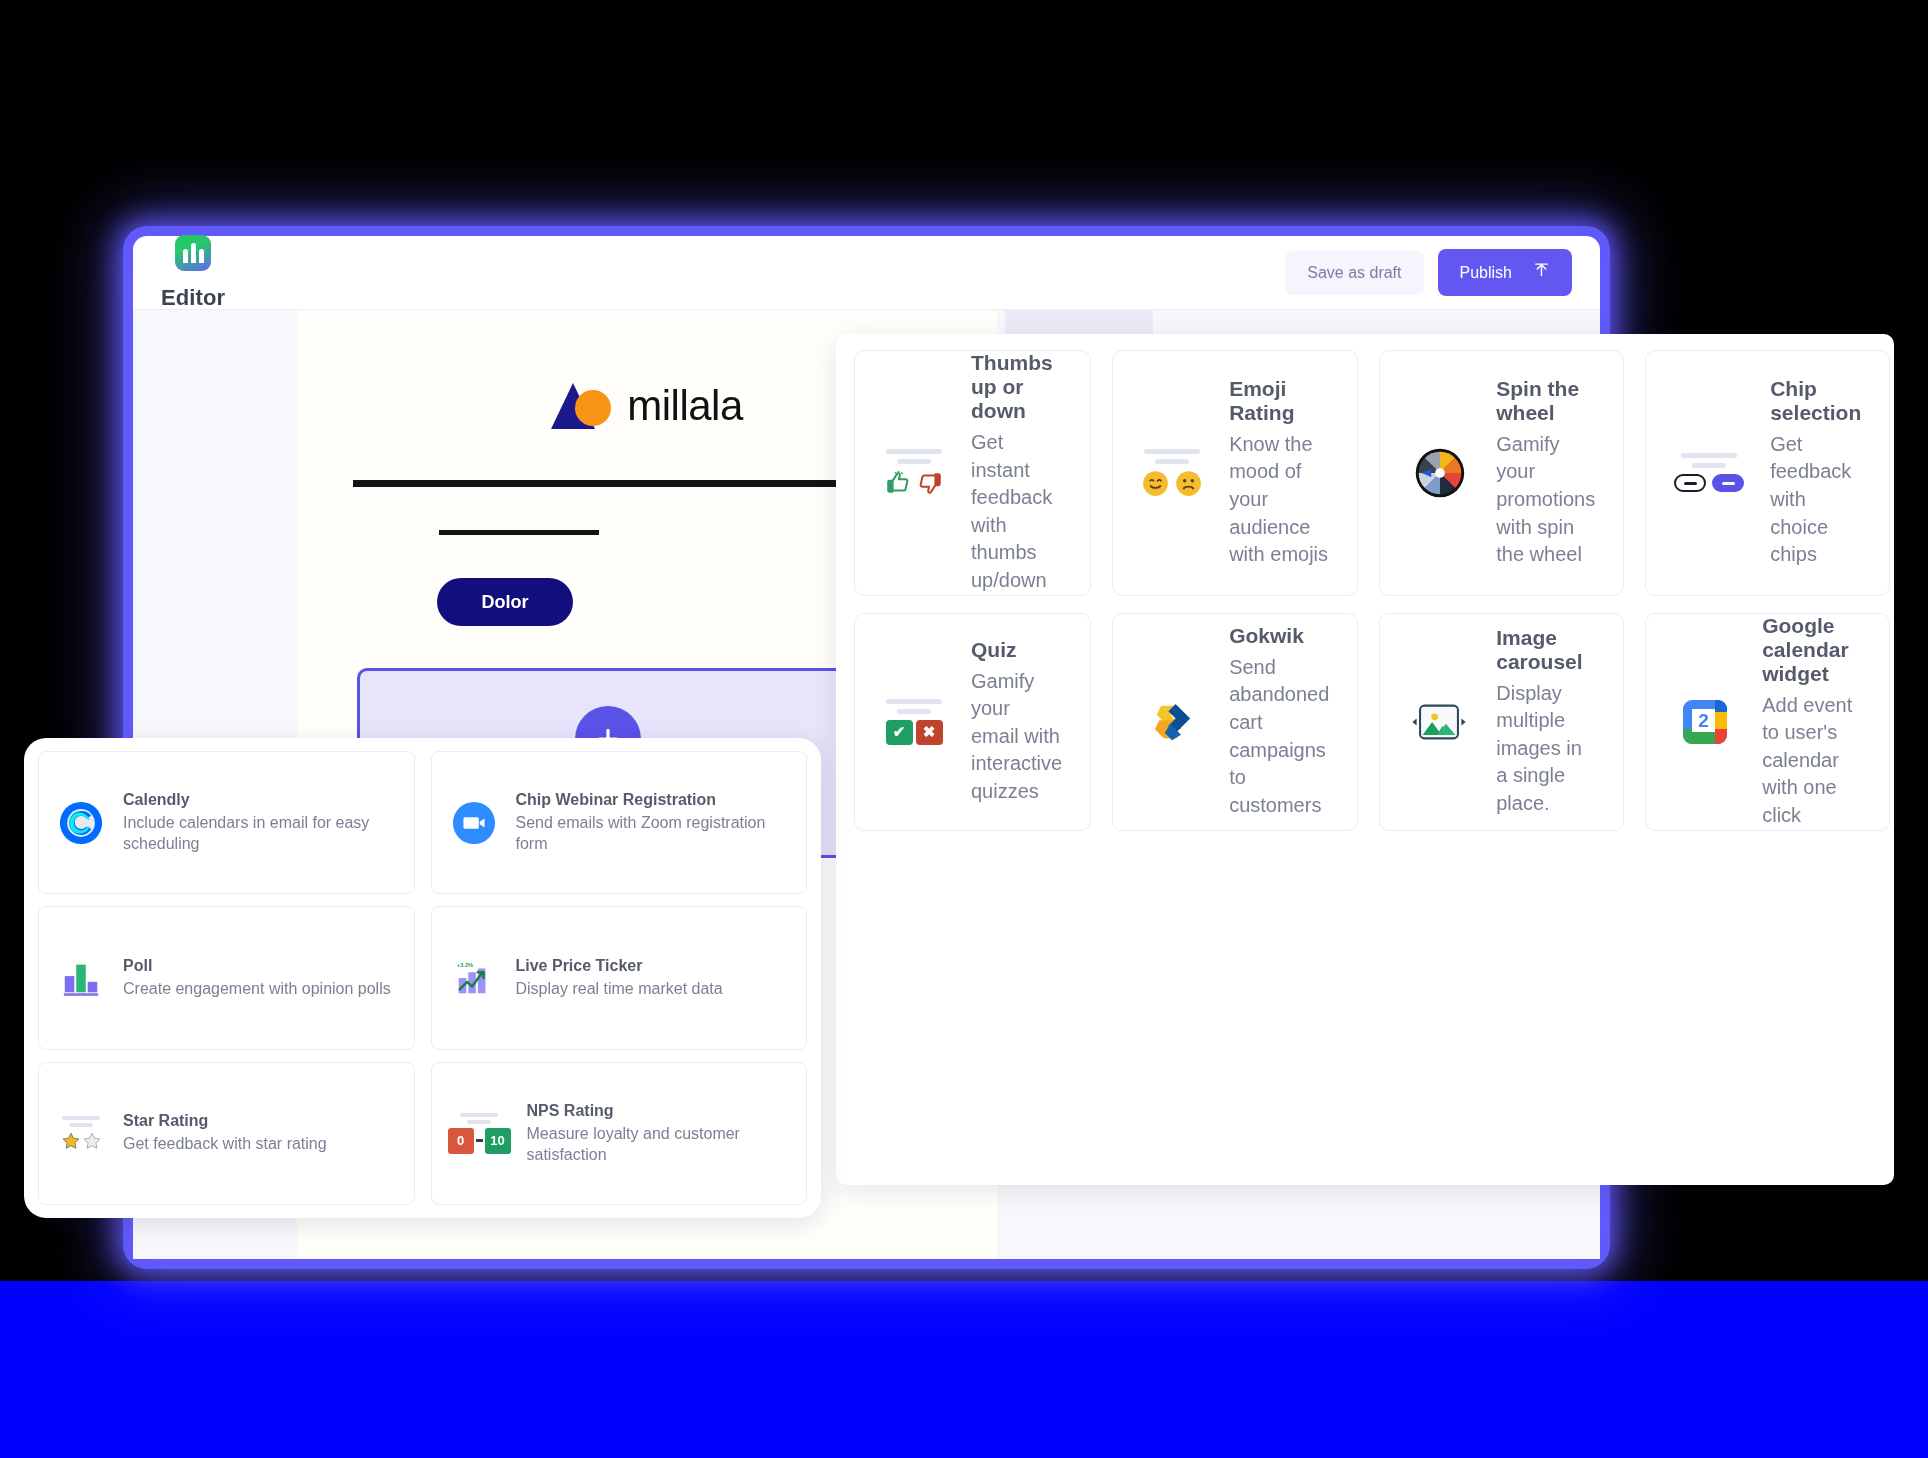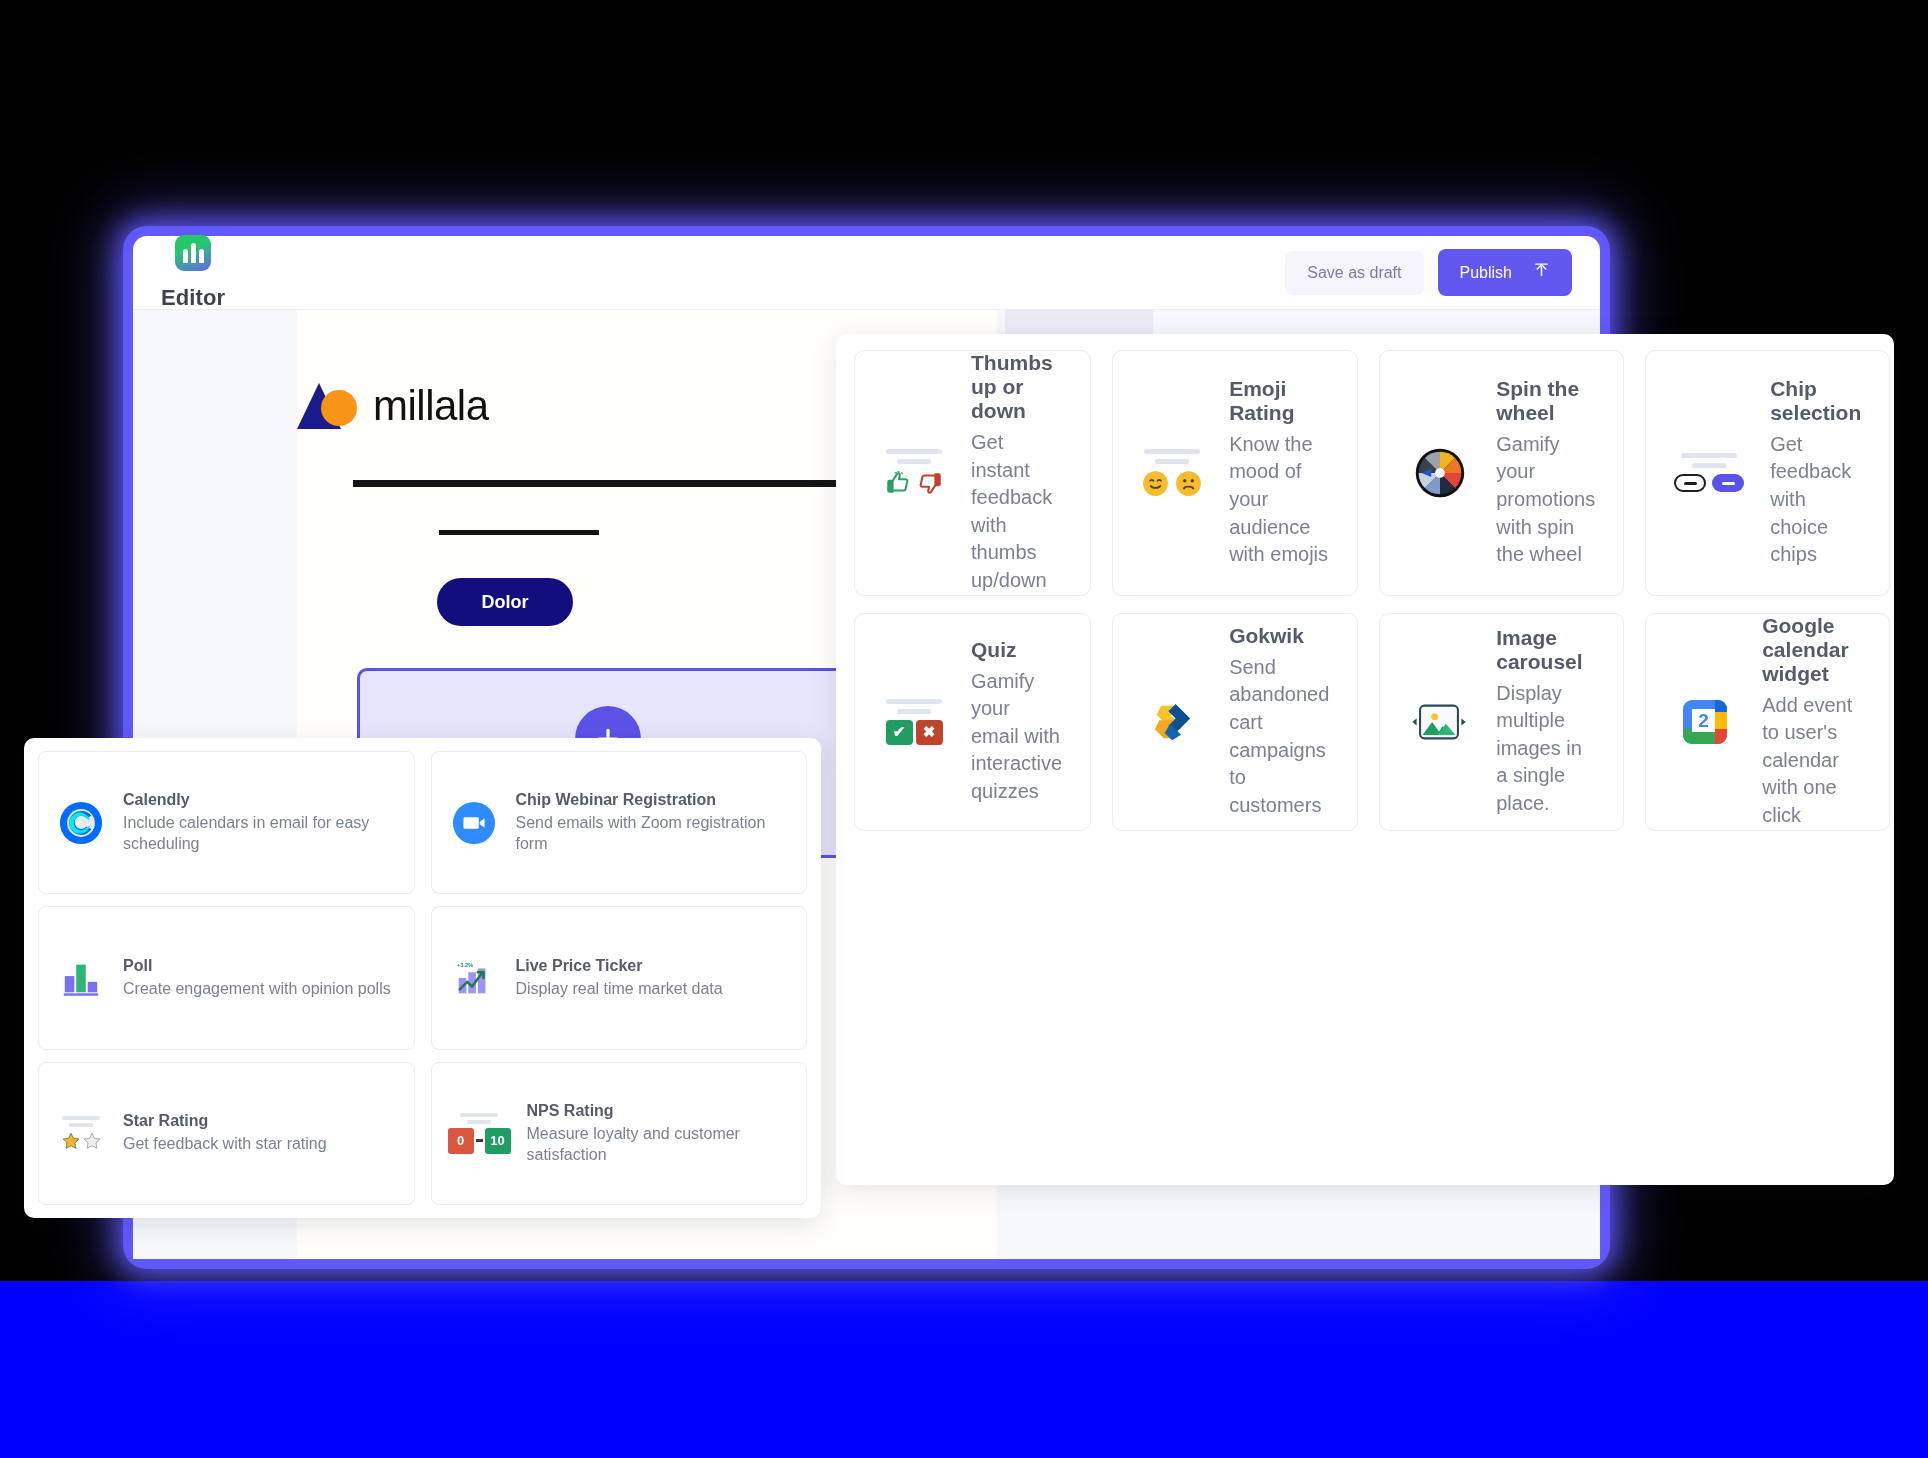--- a/index.html
+++ b/index.html
@@ -61,21 +61,21 @@
   #editor-canvas {
     position: relative; height: calc(100% - 74px);
     background: #f7f8fb; overflow: hidden;
   }
   #canvas-sheet {
     position: absolute; left: 164px; top: 0; width: 700px; height: 100%;
     background: #fffefb;
   }
   #email-logo {
     position: absolute; left: 0; right: 0; top: 72px;
-    display: flex; align-items: center; justify-content: flex-start; gap: 16px;
+    display: flex; align-items: center; justify-content: center; gap: 16px;
   }
   #email-logo-mark { position: relative; width: 60px; height: 46px; }
   #logo-triangle {
     position: absolute; left: 0; bottom: 0;
     width: 0; height: 0; border-left: 22px solid transparent;
     border-right: 22px solid transparent; border-bottom: 46px solid #1a1a8c;
   }
   #logo-circle {
     position: absolute; right: 0; top: 7px; width: 36px; height: 36px;
     border-radius: 50%; background: #f89416;
@@ -123,21 +123,21 @@
   }
   .wcard-icon { flex: 0 0 62px; display: flex; align-items: center; justify-content: center; }
   .wcard-body { flex: 1 1 auto; }
   .wcard-title { font-size: 21px; font-weight: 700; color: #555b6b; margin-bottom: 6px; }
   .wcard-desc { font-size: 20px; color: #7b8193; line-height: 1.38; }
 
   
   #integrations-panel {
     position: absolute; left: 24px; top: 738px;
     width: 797px; height: 480px;
-    background: #ffffff; border-radius: 10px;
+    background: #ffffff; border-radius: 22px;
     box-shadow: 0 6px 26px rgba(28,30,60,.12);
     padding: 13px 14px; display: grid;
     grid-template-columns: 1fr 1fr; grid-template-rows: repeat(3, 1fr);
     gap: 12px 16px; overflow: hidden;
   }
   .icard {
     border: 1px solid #e8ecf5; border-radius: 8px; background: #fff;
     display: flex; align-items: center; gap: 16px; padding: 0 16px; cursor: pointer;
   }
   .icard-icon { flex: 0 0 52px; display: flex; align-items: center; justify-content: center; }

